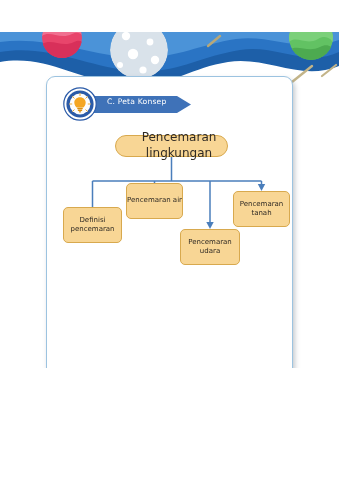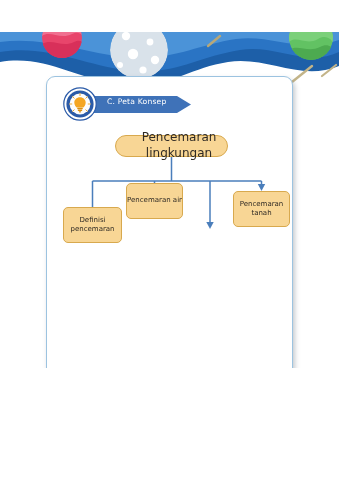--- a/index.html
+++ b/index.html
@@ -217,19 +217,20 @@
           <path d="M107.5,119 L103.8,112 L111.2,112 Z"></path>
           <path d="M163,152 L159.3,145 L166.7,145 Z"></path>
           <path d="M214.5,114 L210.8,107 L218.2,107 Z"></path>
         </g>
       </svg>
 
       <div class="node root">Pencemaran lingkungan</div>
 
       <div class="node n0">Definisi pencemaran</div>
       <div class="node n1">Pencemaran air</div>
+      <div class="node n2">Pencemaran udara</div>
       <div class="node n3">Pencemaran tanah</div>
     </div>
   </div>
 
   <div class="page-num">41</div>
 
 </div>
 
 </body></html>

